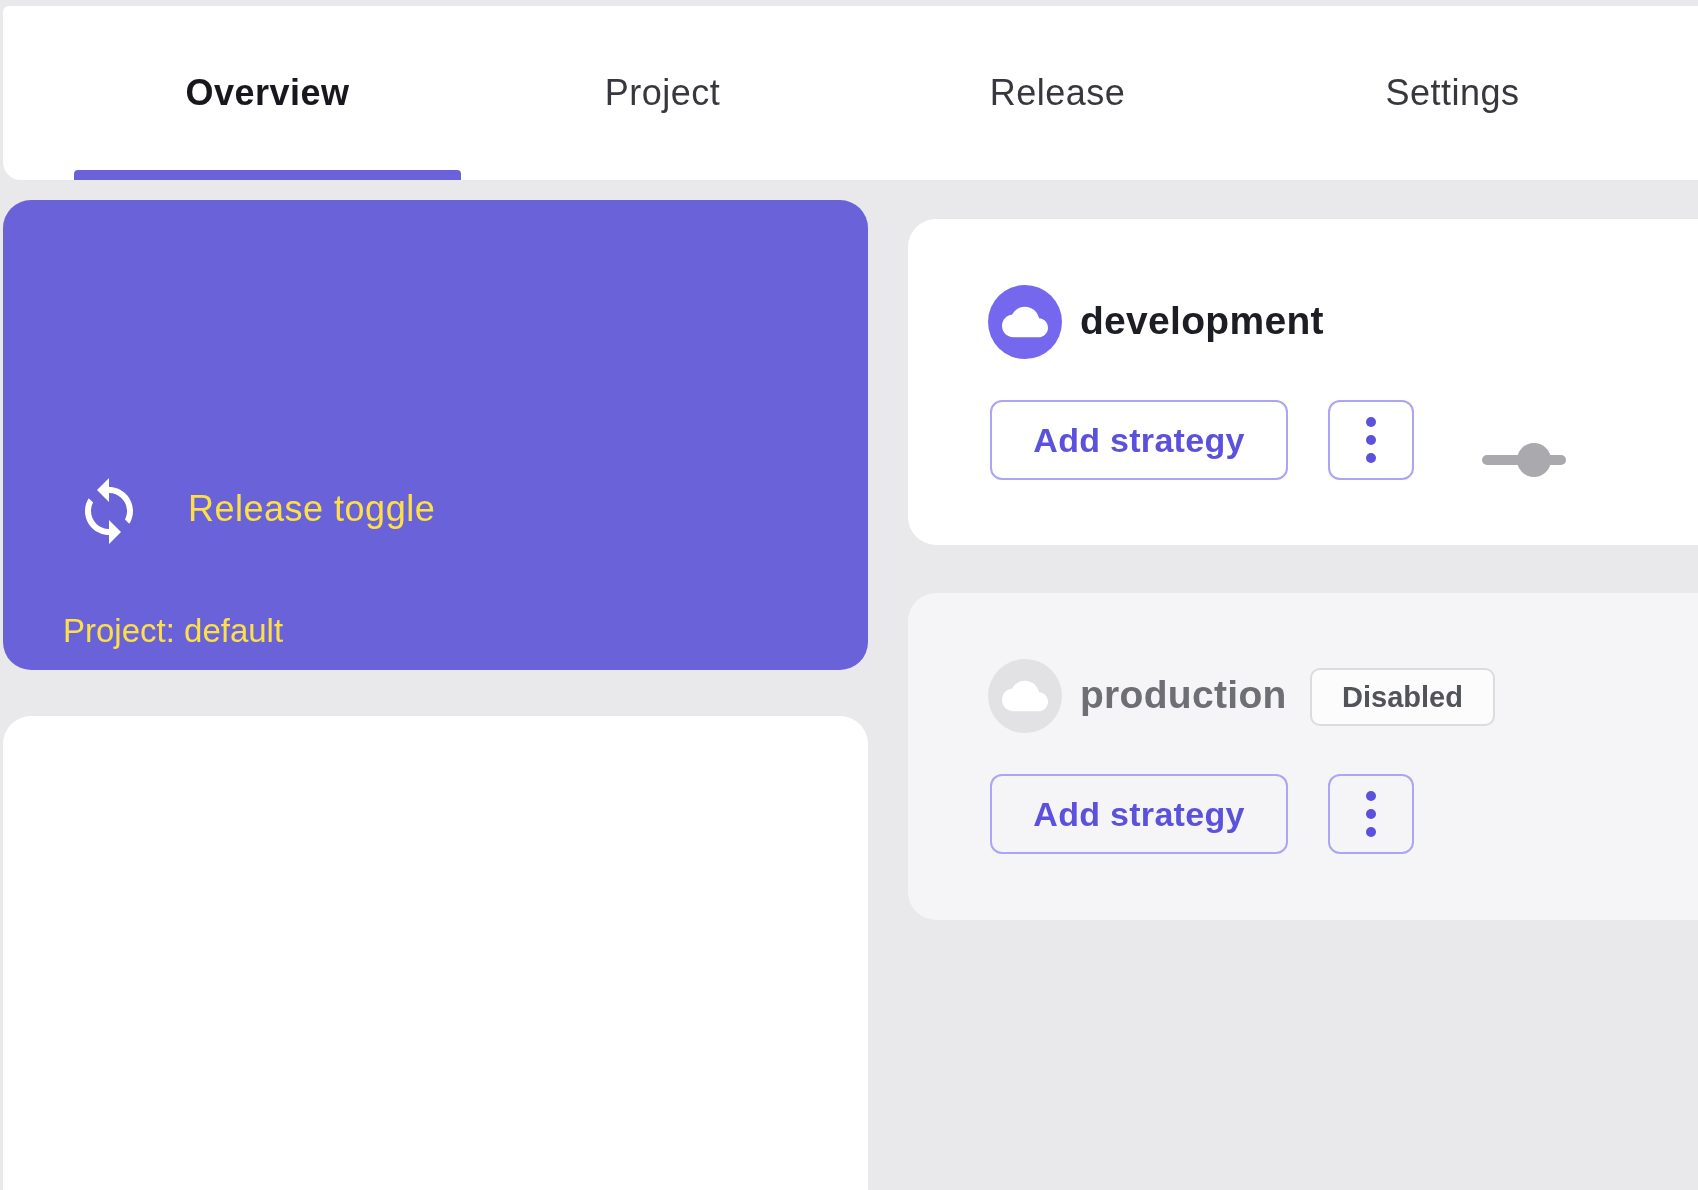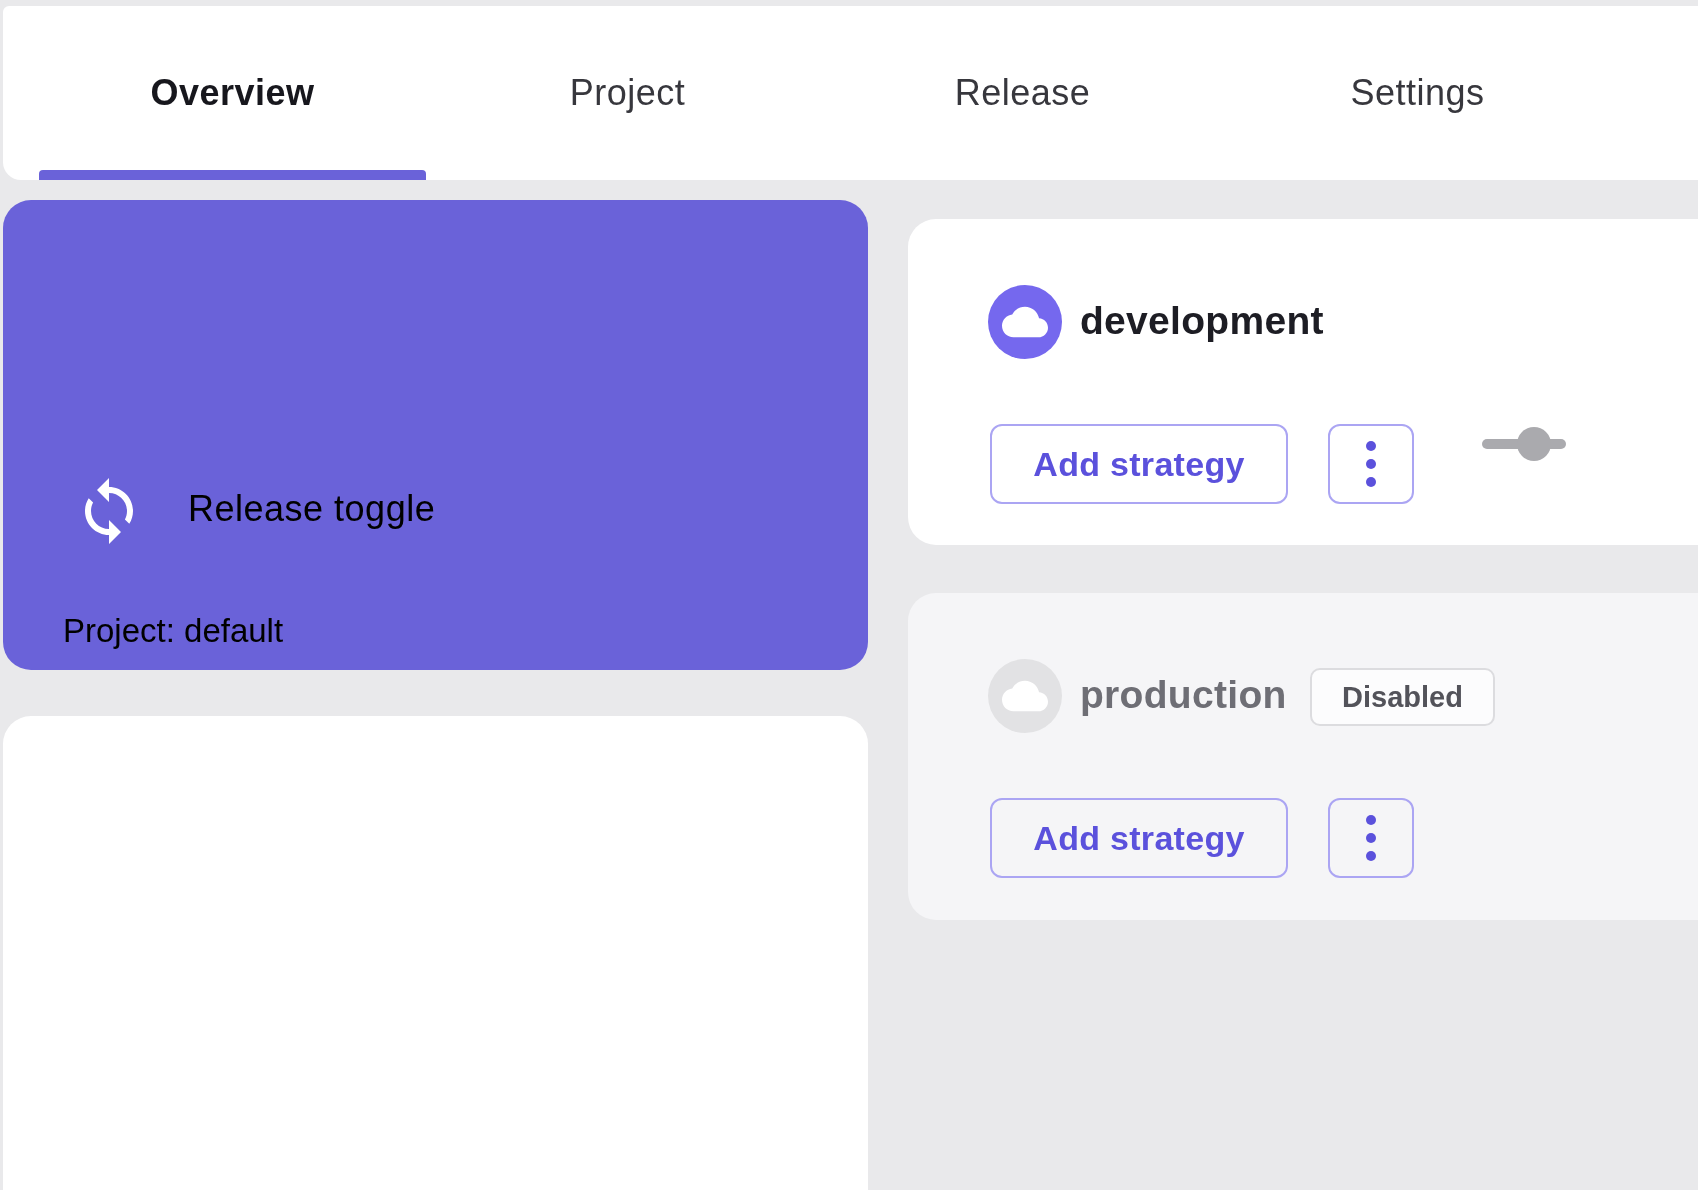--- a/index.html
+++ b/index.html
@@ -26,37 +26,37 @@
     background:var(--page-bg);
     font-family:"Liberation Sans", sans-serif;
     position:relative;
   }
   
   .tabbar{
     position:absolute;left:3px;top:6px;right:0;height:174px;
     background:var(--card-bg);
     border-radius:6px 0 0 18px;
     display:flex;align-items:stretch;
-    padding-left:32px;
+    padding-left:67px;
   }
   .tab{
     width:395px;display:flex;align-items:center;justify-content:center;
     font-size:36px;color:var(--text-mid);position:relative;cursor:pointer;
     letter-spacing:0.5px;
   }
   .tab.active{font-weight:bold;color:#17171d;}
   .tab .indicator{display:none;}
   .tab.active .indicator{
     display:block;position:absolute;left:4px;right:4px;bottom:0;height:10px;
     background:var(--primary);border-radius:4px 4px 0 0;
   }
   
   .feature-card{
     position:absolute;left:3px;top:200px;width:865px;height:470px;
-    background:var(--primary);border-radius:28px;color:#000000;
+    background:var(--primary);border-radius:28px;color:#fde047;
   }
   .feature-card .refresh{position:absolute;left:70px;top:275px;width:72px;height:72px;}
   .feature-card .f-title{
     position:absolute;left:185px;top:288px;font-size:36px;letter-spacing:0.5px;
   }
   .feature-card .f-project{position:absolute;left:60px;top:412px;font-size:33px;}
   .feature-card .f-desc{
     position:absolute;left:60px;top:512px;font-size:33px;
     display:flex;align-items:center;gap:34px;
   }
@@ -87,21 +87,21 @@
     color:var(--text-dark);letter-spacing:0.3px;
   }
   .panel.prod .p-title{color:var(--prod-title);}
   .status-badge{
     position:absolute;left:402px;top:75px;height:58px;padding:16px 30px;
     border:2px solid #dcdcdf;border-radius:10px;background:#fcfcfd;
     font-size:29px;font-weight:bold;color:#53535a;
     display:flex;align-items:center;
   }
   .status-badge:empty{display:none;}
-  .btn-row{position:absolute;left:82px;top:181px;display:flex;gap:40px;align-items:flex-start;margin-top:24px;}
+  .btn-row{position:absolute;left:82px;top:181px;display:flex;gap:40px;align-items:flex-end;}
   .add-btn{
     width:298px;height:80px;border:2px solid var(--primary-border);border-radius:12px;
     background:transparent;color:var(--primary-text);
     font-size:34px;font-weight:bold;font-family:inherit;cursor:pointer;
     display:flex;align-items:center;justify-content:center;letter-spacing:0.3px;
   }
   .panel.dev .add-btn{background:#fff;}
   .kebab-btn{
     width:86px;height:80px;border:2px solid var(--primary-border);border-radius:12px;
     background:transparent;cursor:pointer;

